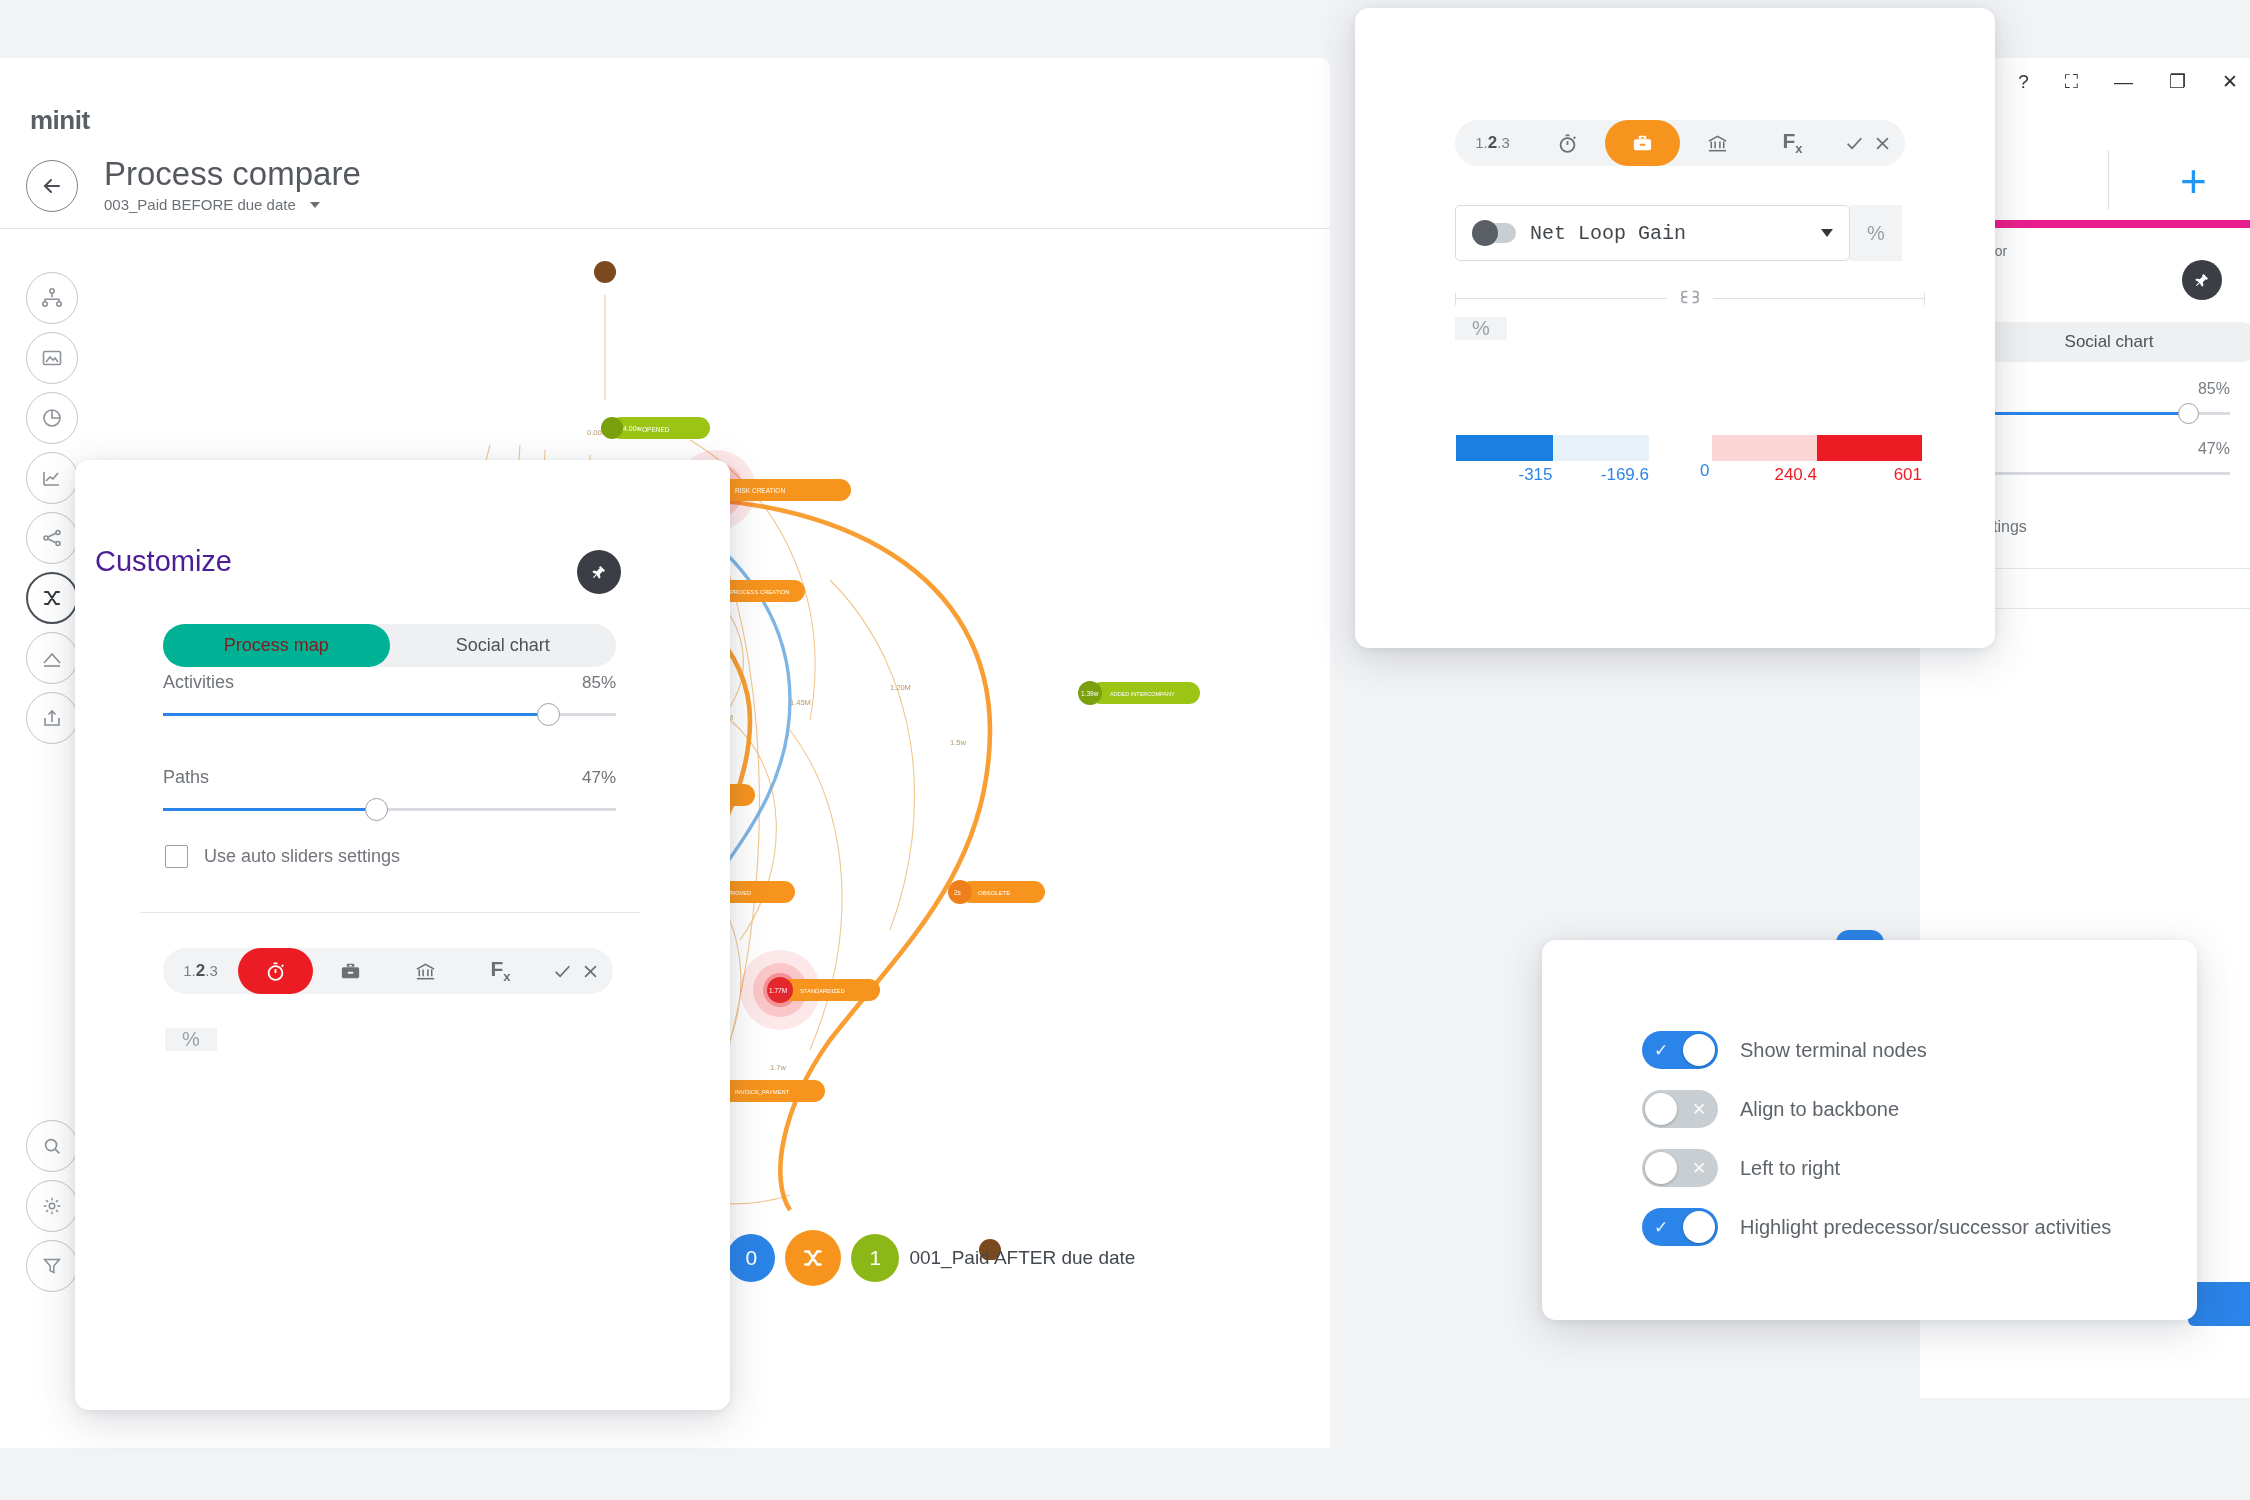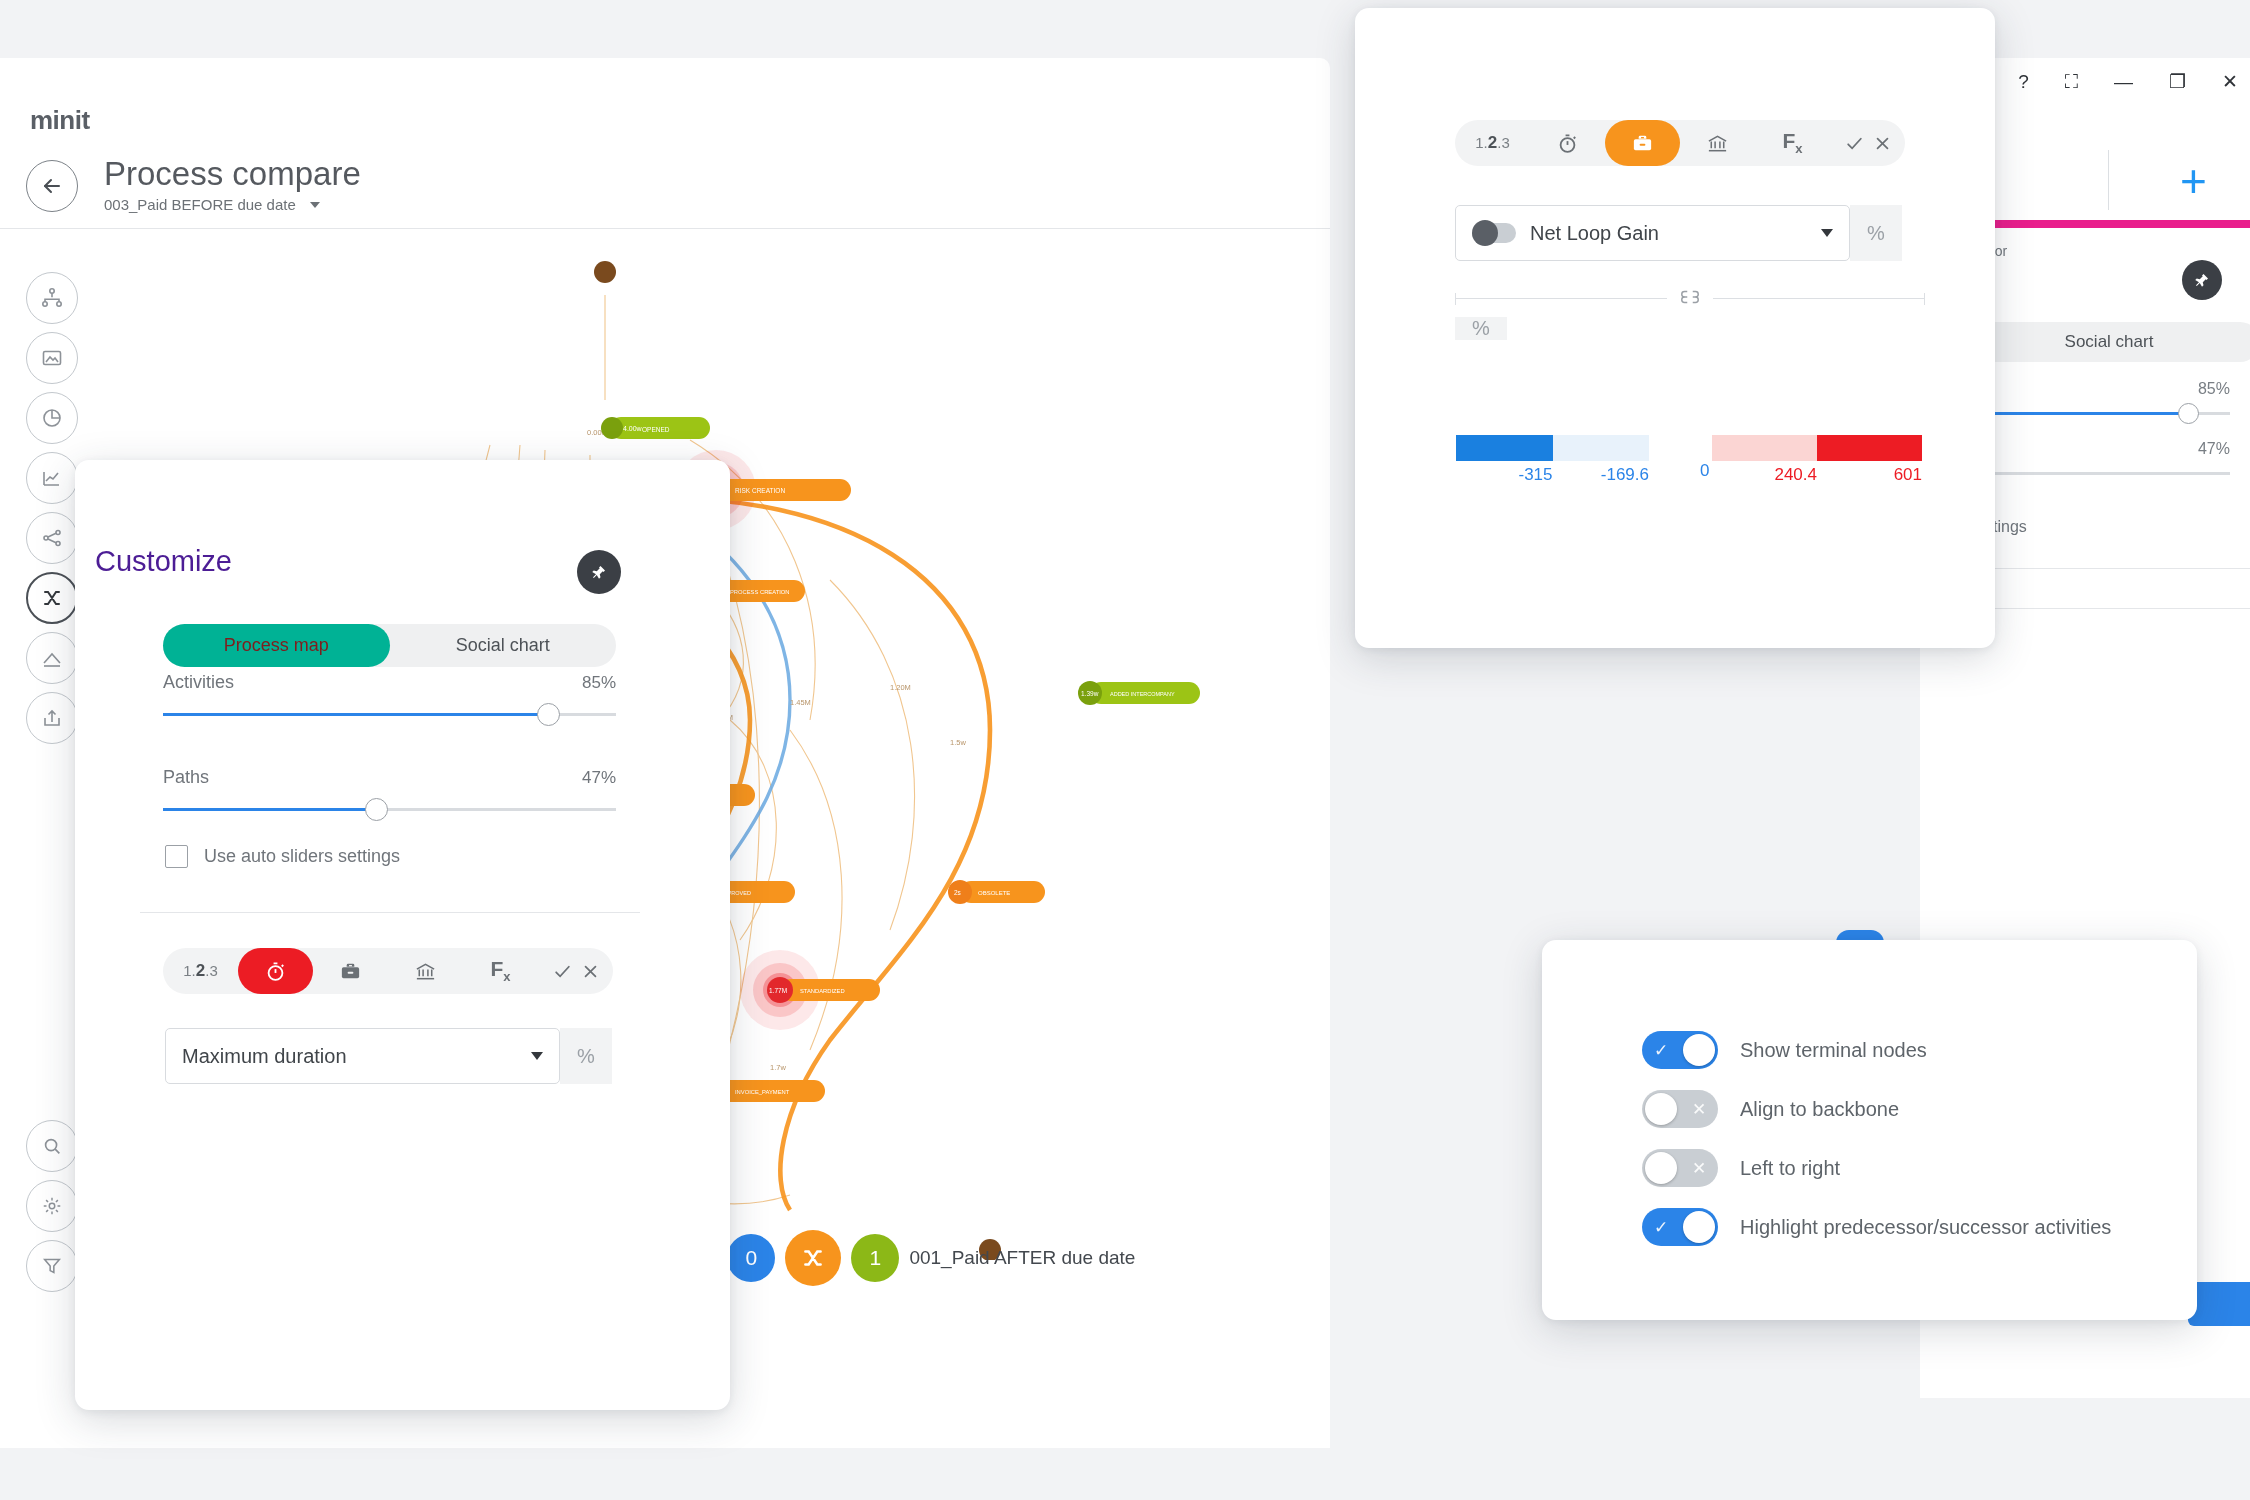--- a/index.html
+++ b/index.html
@@ -167,21 +167,21 @@
   .mb-num { font-size:15px; color:#7b8085; letter-spacing:0px; }
   .mb-num b { color:#4d5257; font-size:17px; }
   .mb-fx { font-size:21px; font-weight:600; }
   .mb-fx sub { font-size:13px; }
   .mb-okx { display:flex; gap:10px; align-items:center; font-size:19px; }
 
   
   .dd-wrap { position:absolute; display:flex; align-items:stretch; }
   .dd {
     width:395px; height:56px; background:#fff; border:1.3px solid #d8dbdf; border-radius:5px;
-    display:flex; align-items:center; padding:4px 16px; gap:14px;
+    display:flex; align-items:center; padding:4px 16px; gap:14px;font-family:Liberation Mono, monospace;
   }
   .dd-text { flex:1; font-size:20px; color:#40454a; }
   .dd-caret { width:0;height:0;border-left:6px solid transparent;border-right:6px solid transparent;border-top:8px solid #33373c; }
   .dd-pct {
     width:52px; background:#f2f3f4; display:flex;align-items:center;justify-content:center;
     font-size:20px; color:#9ba0a6;
   }
   .dd-toggle-mini {
     width:44px;height:20px;border-radius:10px;background:#c9ced3;position:relative;
   }
@@ -608,24 +608,20 @@
           </svg>
         <svg width="17" height="17" viewBox="0 0 24 24" fill="none" stroke="#6b7075" stroke-width="2.4" stroke-linecap="round">
             <line x1="5" y1="5" x2="19" y2="19"></line>
             <line x1="19" y1="5" x2="5" y2="19"></line>
           </svg>
       </span>
     </div>
   </div>
 
   <div class="dd-wrap" style="left:165px; top:1028px;">
-    <div class="dd">
-      <span class="dd-text">Maximum duration</span>
-      <span class="dd-caret"></span>
-    </div>
     <div class="dd-pct">%</div>
   </div>
 
 
 
   <div class="card" id="loop-card"></div>
 
   <div class="metric-bar" style="left:1455px; top:120px;">
     <div class="mb-item">
       <span class="mb-num">1.<b>2</b>.3</span>

